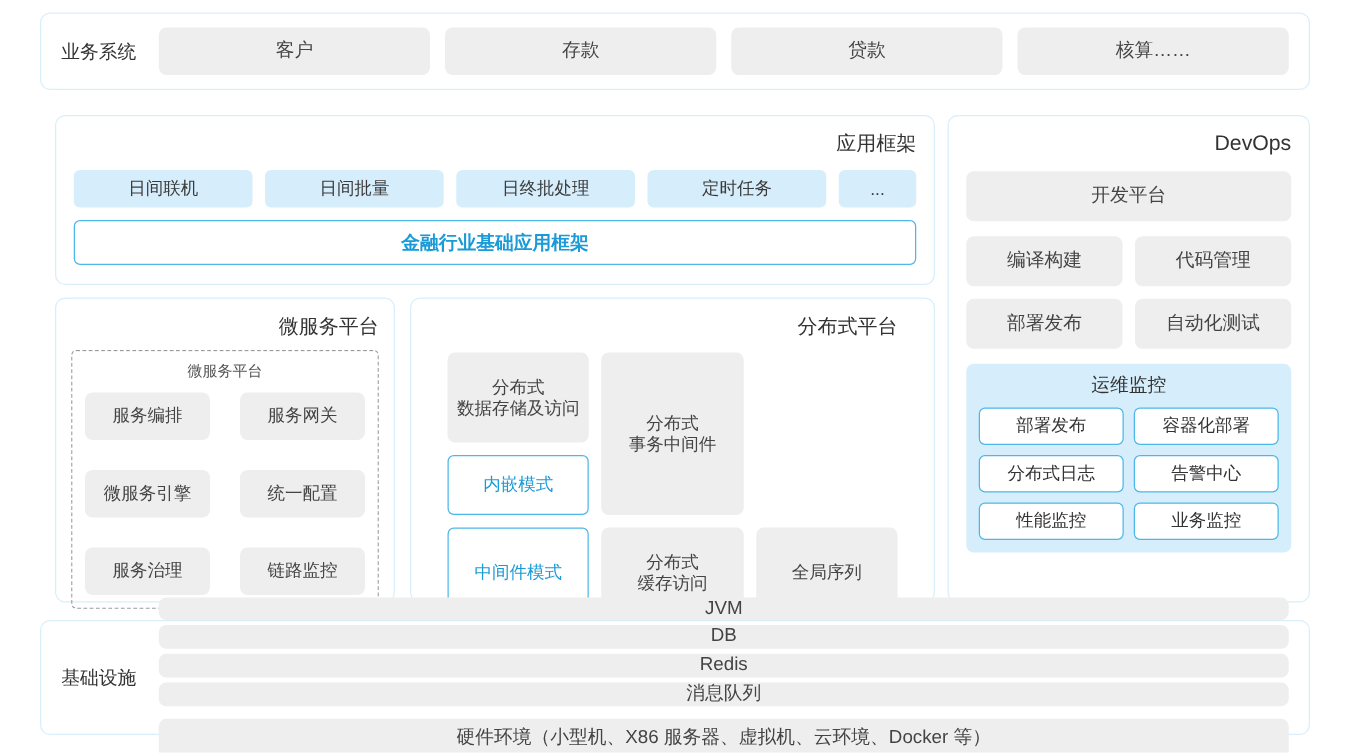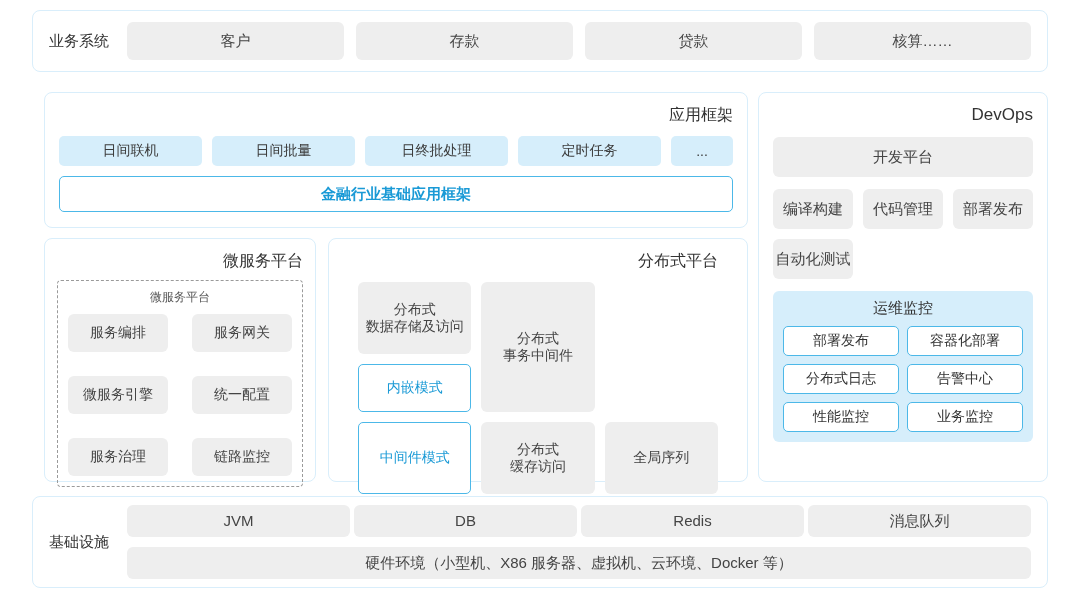--- a/index.html
+++ b/index.html
@@ -190,21 +190,21 @@
     height: 390px;
     padding: 10px 14px;
   }
   .devops .section-title { margin: 2px 0 12px 0; font-size: 17px; }
   .devops-platform {
     height: 40px;
     margin-bottom: 12px;
   }
   .devops-grid {
     display: grid;
-    grid-template-columns: 1fr 1fr 1fr;
+    grid-template-columns: 1fr 1fr;
     gap: 10px;
     margin-bottom: 12px;
   }
   .devops-grid .grey-box { height: 40px; }
   .ops {
     background: #d6eefb;
     border-radius: 6px;
     padding: 8px 10px 10px 10px;
   }
   .ops-title {
@@ -238,20 +238,21 @@
   }
   .infra-right {
     flex: 1;
     display: flex;
     flex-direction: column;
     gap: 10px;
   }
   .infra-row {
     display: flex;
     gap: 4px;
+    flex-direction: column;
   }
   .infra-row .grey-box { flex: 1; height: 32px; }
   .infra-wide { height: 32px; }
 </style>
 </head>
 <body>
 
 <div class="page">
 
   <div class="panel biz-row">

